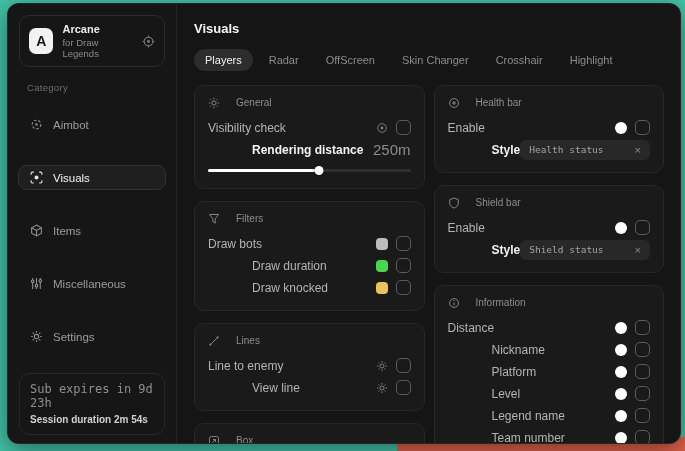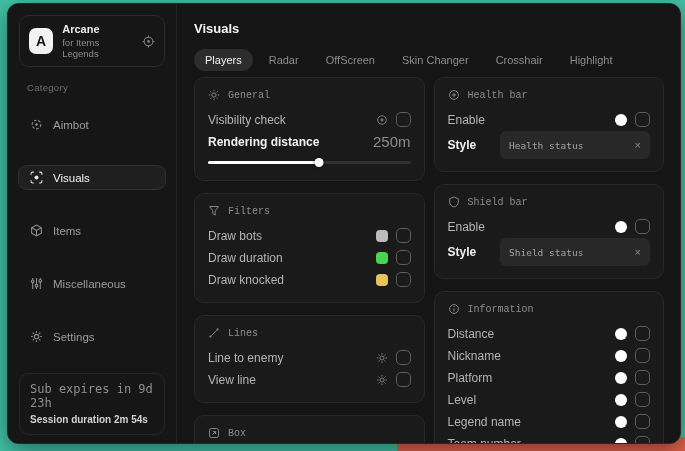--- a/index.html
+++ b/index.html
@@ -60,58 +60,58 @@
   .sub-card {
     margin:10px 11px 11px;
     border:1px solid #272727; border-radius:10px;
     padding:8px 10px 9px;
   }
   .sub-line1 { font-family:"DejaVu Sans Mono", monospace; font-size:12px; color:#8f8f8f; }
   .sub-line2 { font-size:10px; color:#d2d2d2; margin-top:4px; font-weight:600; }
   
   .main { flex:1; padding:14px 16px 0 17px; display:flex; flex-direction:column; overflow:hidden; }
   .page-title { font-size:13px; font-weight:700; color:#f5f5f5; margin:3px 0 13px; }
-  .tabs { display:flex; gap:5px; margin-bottom:6px; align-items:center; }
+  .tabs { display:flex; gap:5px; margin-bottom:14px; align-items:center; }
   .tab { padding:5px 11px; font-size:11px; color:#8c8c8c; border-radius:999px; white-space:nowrap; }
   .tab.selected { background:#2d2d2d; color:#f5f5f5; }
   .columns { display:flex; gap:9px; flex:1; overflow:hidden; align-items:flex-start; }
   .col { flex:1; display:flex; flex-direction:column; gap:12px; min-width:0; }
   .card {
     background:#1a1a1a; border:1px solid #282828; border-radius:10px;
     padding:11px 13px 12px; width:100%;
   }
   .card-head {
-    display:flex; align-items:flex-end; gap:8px;
-    font-family:Liberation Mono, monospace;
+    display:flex; align-items:flex-start; gap:16px;
+    font-family:Liberation Sans, sans-serif;
     font-size:10px; color:#8d8d8d; margin-bottom:8px;
   }
   .card-head .ci { display:flex; color:#848484; }
   .row { display:flex; align-items:center; justify-content:space-between; min-height:21px; }
-  .row + .row { margin-top:1px; }
+  .row + .row { margin-top:1px;margin-left:44px; }
   .rlabel { font-size:12px; color:#b4b4b4; }
   .rlabel.hl { color:#f2f2f2; font-weight:700; }
   .rctrl { display:flex; align-items:center; gap:8px; }
   .checkbox {
     width:15px; height:15px; border:1.5px solid #5d5d5d; border-radius:5px;
     background:transparent;
   }
   .swatch { width:12px; height:12px; border-radius:4px; }
   .swatch.round { border-radius:50%; }
   .row-icon { display:flex; color:#7d7d7d; }
   .rvalue { font-size:15px; color:#8c8c8c; }
   .slider { position:relative; height:11px; margin-top:5px; }
   .slider .track { position:absolute; left:0; right:0; top:4px; height:3px; background:#303030; border-radius:2px; }
   .slider .fill { position:absolute; left:0; top:4px; height:3px; background:#ffffff; border-radius:2px; }
   .slider .thumb {
     position:absolute; top:1px; width:9px; height:9px; background:#ffffff;
     border-radius:50%; transform:translateX(-50%);
     box-shadow:0 0 3px rgba(0,0,0,0.6);
   }
   .select {
-    width:150px; height:28px;
+    width:150px; height:20px;
     display:flex; align-items:center; justify-content:space-between;
     background:#282828; border-radius:6px; padding:0 9px;
     font-family:"DejaVu Sans Mono", monospace; font-size:9.5px; color:#a3a3a3;
   }
   .select .clear { color:#8a8a8a; font-family:"Liberation Sans", sans-serif; font-size:11px; }
   svg { display:block; }
 </style>
 </head>
 <body>
 
@@ -120,21 +120,21 @@
 <div class="window">
 
   <aside class="sidebar">
 
     <div class="brand">
       <div class="logo">
         <span>A</span>
       </div>
       <div>
         <div class="brand-name">Arcane</div>
-        <div class="brand-sub">for Items Legends</div>
+        <div class="brand-sub">for Draw Legends</div>
       </div>
       <span class="brand-action">
         <svg width="13" height="13" viewBox="0 0 12 12" fill="none" stroke="currentColor" stroke-width="1">
           <circle cx="6" cy="6" r="4"></circle>
             <circle cx="6" cy="6" r="1.3" fill="currentColor" stroke="none"></circle>
           <path d="M6 0.5V2M6 10v1.5M0.5 6H2M10 6h1.5"></path>
         </svg>
       </span>
     </div>
 

